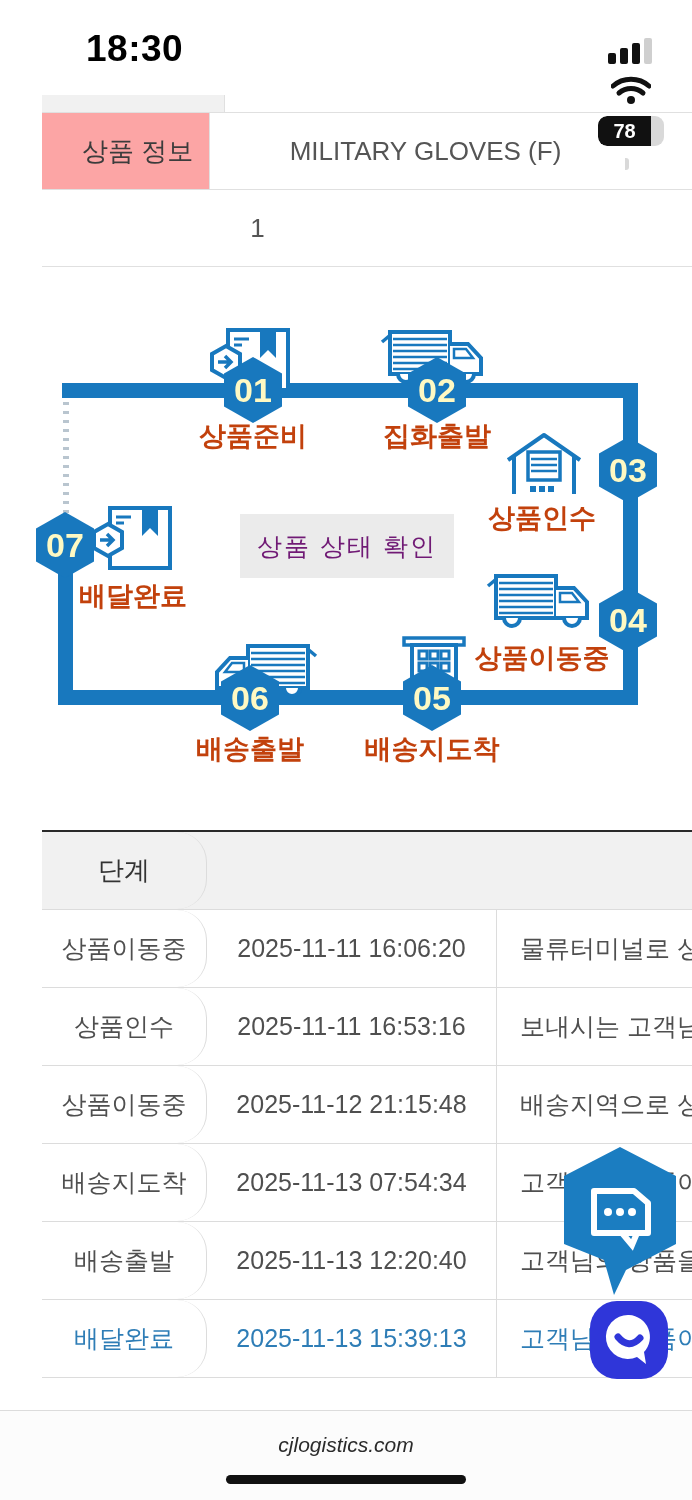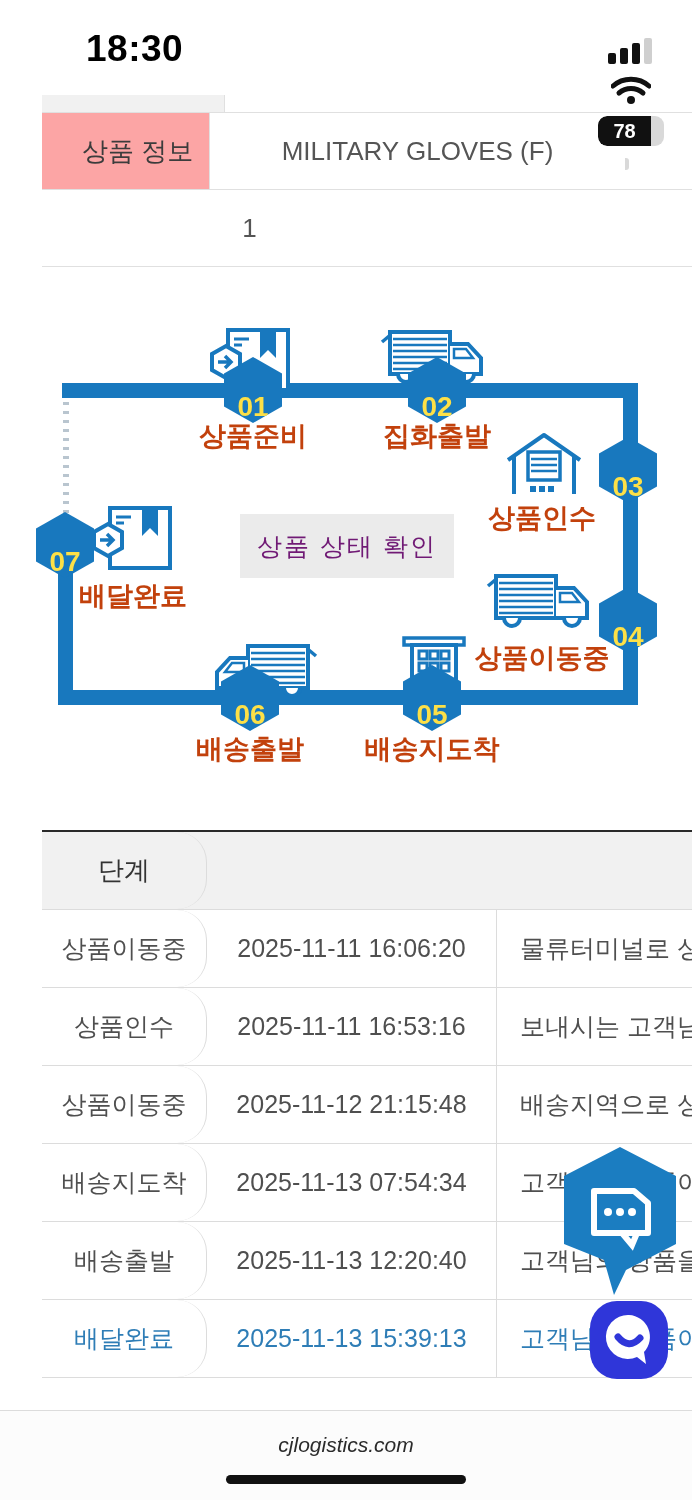--- a/index.html
+++ b/index.html
@@ -16,28 +16,28 @@
                   display:flex; align-items:center; justify-content:center; color:#fff; font-size:20px; font-weight:700; }
   .battery-cap { width:4px; height:12px; background:#d9d9d9; border-radius:0 3px 3px 0; margin-left:-9px; }
 
   
   .ptable { position:absolute; left:42px; top:95px; width:660px; }
   .p-striprow { position:relative; height:18px; border-bottom:1px solid #e0e0e0; }
   .p-striprow .p-label-bg { position:absolute; left:0; top:0; bottom:0; width:183px; background:#f1f1f1; border-right:1px solid #e0e0e0; }
   .p-row { position:relative; height:77px; border-bottom:1px solid #e0e0e0; display:flex; }
   .p-label { width:168px; background:#fca5a5; border-right:1px solid #e0e0e0; display:flex; align-items:center; padding-left:40px;
              font-size:26px; color:#3c3c3c; }
-  .p-value { width:415px; display:flex; align-items:center; justify-content:center; font-size:26px; color:#555; }
+  .p-value { width:415px; display:flex; align-items:center; justify-content:center; font-size:26px; color:#555;margin-left:8px; }
 
   
   .dl { position:absolute; background:#1878be; }
   .dl-dashed { position:absolute; left:63px; top:402px; width:6px; height:112px;
                background:repeating-linear-gradient(180deg,#b9c5cf 0 3px,transparent 3px 9px); }
-  .hex { position:absolute; width:58px; height:66px; background:#1878be; color:#fde047; font-weight:700; font-size:28px;
-         display:flex; align-items:flex-end; justify-content:center;
+  .hex { position:absolute; width:58px; height:66px; background:#1878be; color:#fef9c3; font-weight:700; font-size:34px;
+         display:flex; align-items:center; justify-content:center;
          clip-path:polygon(50% 0,100% 25%,100% 75%,50% 100%,0 75%,0 25%); z-index:3; }
   .dicon { position:absolute; z-index:2; }
   .dicon svg { display:block; }
   .step-label { position:absolute; font-size:27px; font-weight:700; color:#c2410c; text-align:center; z-index:2; }
   .center-btn { position:absolute; left:240px; top:514px; width:214px; height:64px; background:#ebebeb;
                 display:flex; align-items:center; justify-content:center; font-size:25px; color:#701a75; letter-spacing:2px; z-index:2; }
 
   
   .ttable { position:absolute; left:42px; top:830px; width:860px; border-top:2px solid #2a2a2a; font-size:25px; color:#4f4f4f; }
   .t-row { display:flex; border-bottom:1px solid #dcdcdc; align-items:stretch; }

